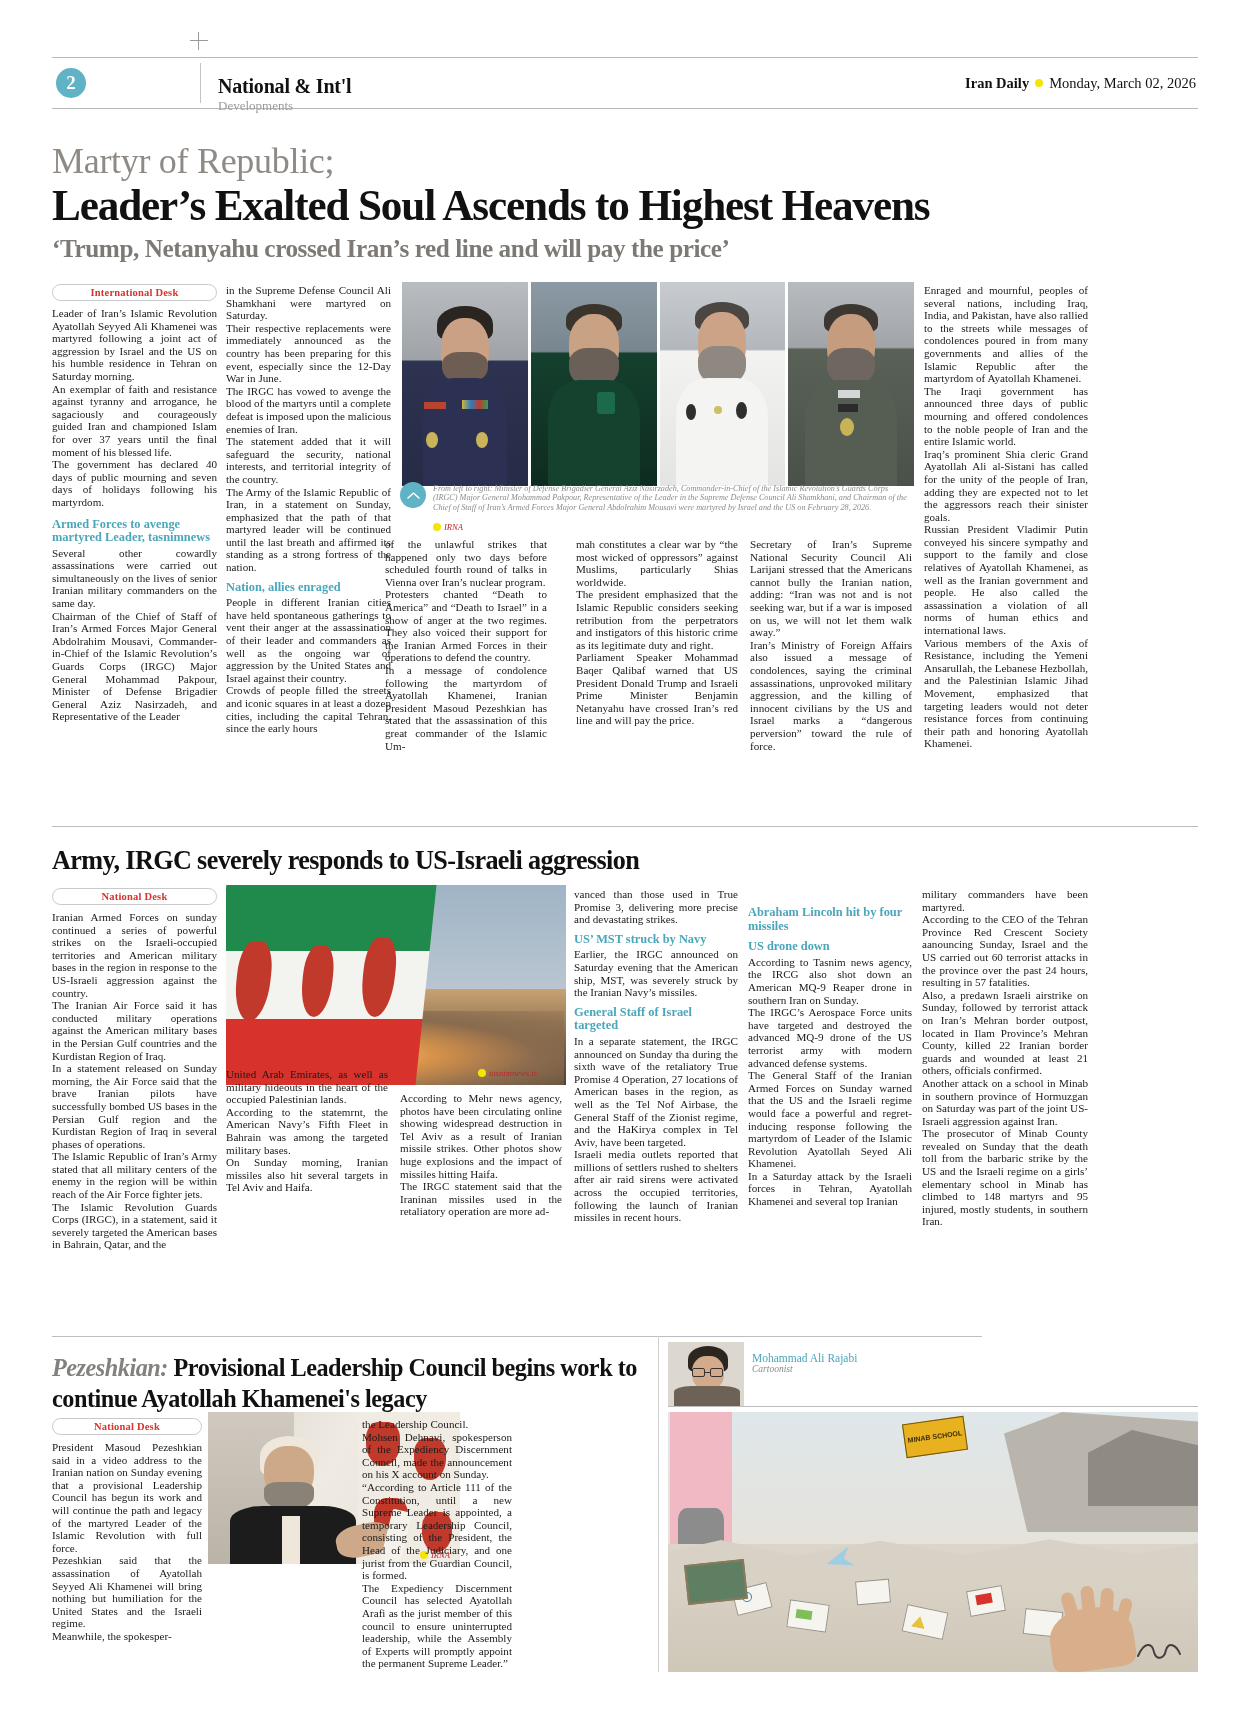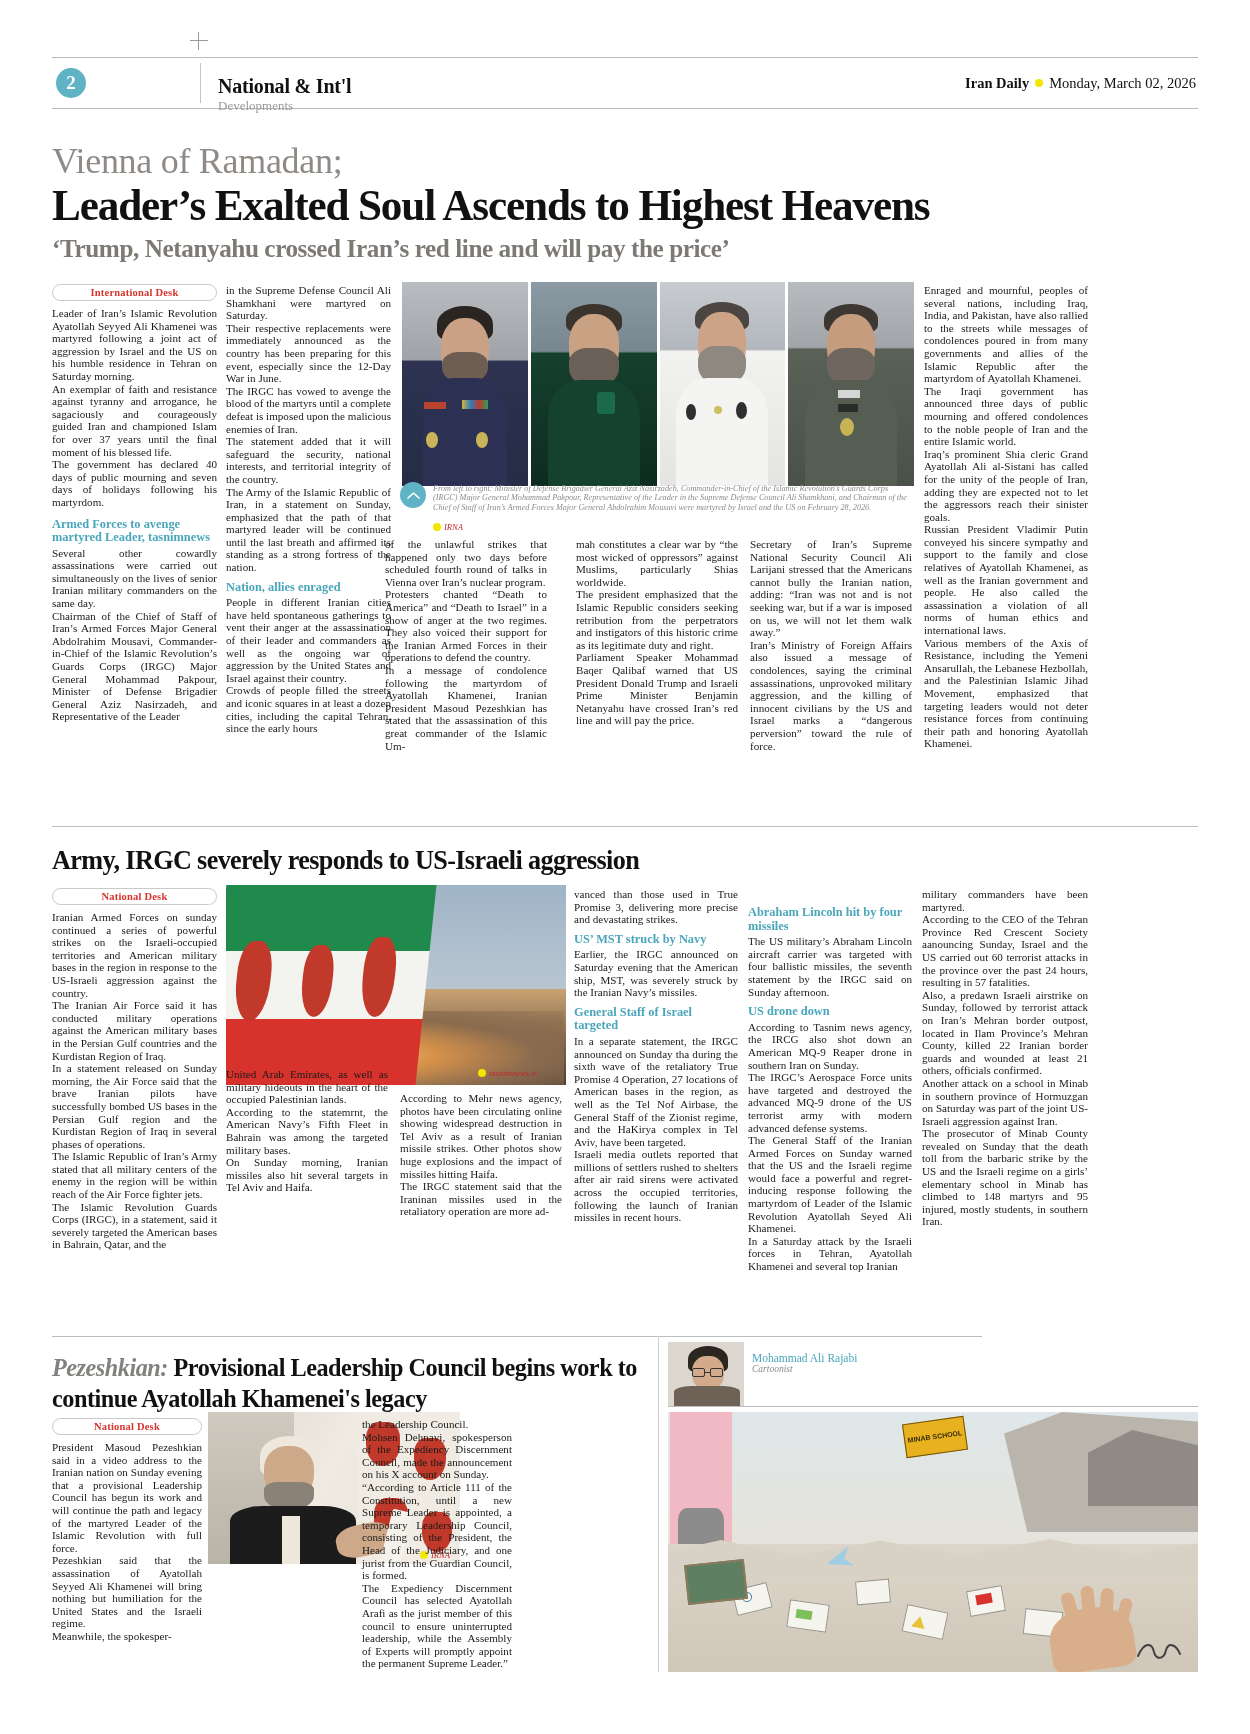--- a/index.html
+++ b/index.html
@@ -149,21 +149,21 @@
       <div class="section-title">National &amp; Int'l</div>
       <div class="section-sub">Developments</div>
     </div>
     <div class="masthead-right">
       <span class="brand">Iran Daily</span>
       <span class="dot-yellow"></span>
       <span>Monday, March 02, 2026</span>
     </div>
   </div>
 
-  <div class="kicker">Vienna of Ramadan;</div>
+  <div class="kicker">Martyr of Republic;</div>
   <div class="headline">Leader’s Exalted Soul Ascends to Highest Heavens</div>
   <div class="subhead">‘Trump, Netanyahu crossed Iran’s red line and will pay the price’</div>
 
   <div class="col" style="left:52px; top:284px; width:165px;">
     <div class="desk-pill">International Desk</div>
     <div class="body" style="white-space:pre-line">Leader of Iran’s Islamic Revolution Ayatollah Seyyed Ali Khamenei was martyred following a joint act of aggression by Israel and the US on his humble residence in Tehran on Saturday morning.
 An exemplar of faith and resistance against tyranny and arrogance, he sagaciously and courageously guided Iran and championed Islam for over 37 years until the final moment of his blessed life.
 The government has declared 40 days of public mourning and seven days of holidays following his martyrdom.</div>
     <div class="sub-h first">Armed Forces to avenge martyred Leader, tasnimnews</div>
     <div class="body" style="white-space:pre-line">Several other cowardly assassinations were carried out simultaneously on the lives of senior Iranian military commanders on the same day.
@@ -288,21 +288,20 @@
     <div class="body" style="white-space:pre-line">vanced than those used in True Promise 3, delivering more precise and devastating strikes.</div>
     <div class="sub-h">US’ MST struck by Navy</div>
     <div class="body" style="white-space:pre-line">Earlier, the IRGC announced on Saturday evening that the American ship, MST, was severely struck by the Iranian Navy’s missiles.</div>
     <div class="sub-h">General Staff of Israel targeted</div>
     <div class="body" style="white-space:pre-line">In a separate statement, the IRGC announced on Sunday tha during the sixth wave of the retaliatory True Promise 4 Operation, 27 locations of American bases in the region, as well as the Tel Nof Airbase, the General Staff of the Zionist regime, and the HaKirya complex in Tel Aviv, have been targeted.
 Israeli media outlets reported that millions of settlers rushed to shelters after air raid sirens were activated across the occupied territories, following the launch of Iranian missiles in recent hours.</div>
   </div>
 
   <div class="col" style="left:748px; top:888px; width:164px;">
     <div class="sub-h" style="margin-top:18px">Abraham Lincoln hit by four missiles</div>
-    <div class="body" style="white-space:pre-line">The US military’s Abraham Lincoln aircraft carrier was targeted with four ballistic missiles, the seventh statement by the IRGC said on Sunday afternoon.</div>
     <div class="sub-h">US drone down</div>
     <div class="body" style="white-space:pre-line">According to Tasnim news agency, the IRCG also shot down an American MQ-9 Reaper drone in southern Iran on Sunday.
 The IRGC’s Aerospace Force units have targeted and destroyed the advanced MQ-9 drone of the US terrorist army with modern advanced defense systems.
 The General Staff of the Iranian Armed Forces on Sunday warned that the US and the Israeli regime would face a powerful and regret-inducing response following the martyrdom of Leader of the Islamic Revolution Ayatollah Seyed Ali Khamenei.
 In a Saturday attack by the Israeli forces in Tehran, Ayatollah Khamenei and several top Iranian</div>
   </div>
 
   <div class="col body" style="left:922px; top:888px; width:166px; white-space:pre-line;">military commanders have been martyred.
 According to the CEO of the Tehran Province Red Crescent Society aanouncing Sunday, Israel and the US carried out 60 terrorist attacks in the province over the past 24 hours, resulting in 57 fatalities.
 Also, a predawn Israeli airstrike on Sunday, followed by terrorist attack on Iran’s Mehran border outpost, located in Ilam Province’s Mehran County, killed 22 Iranian border guards and wounded at least 21 others, officials confirmed.

